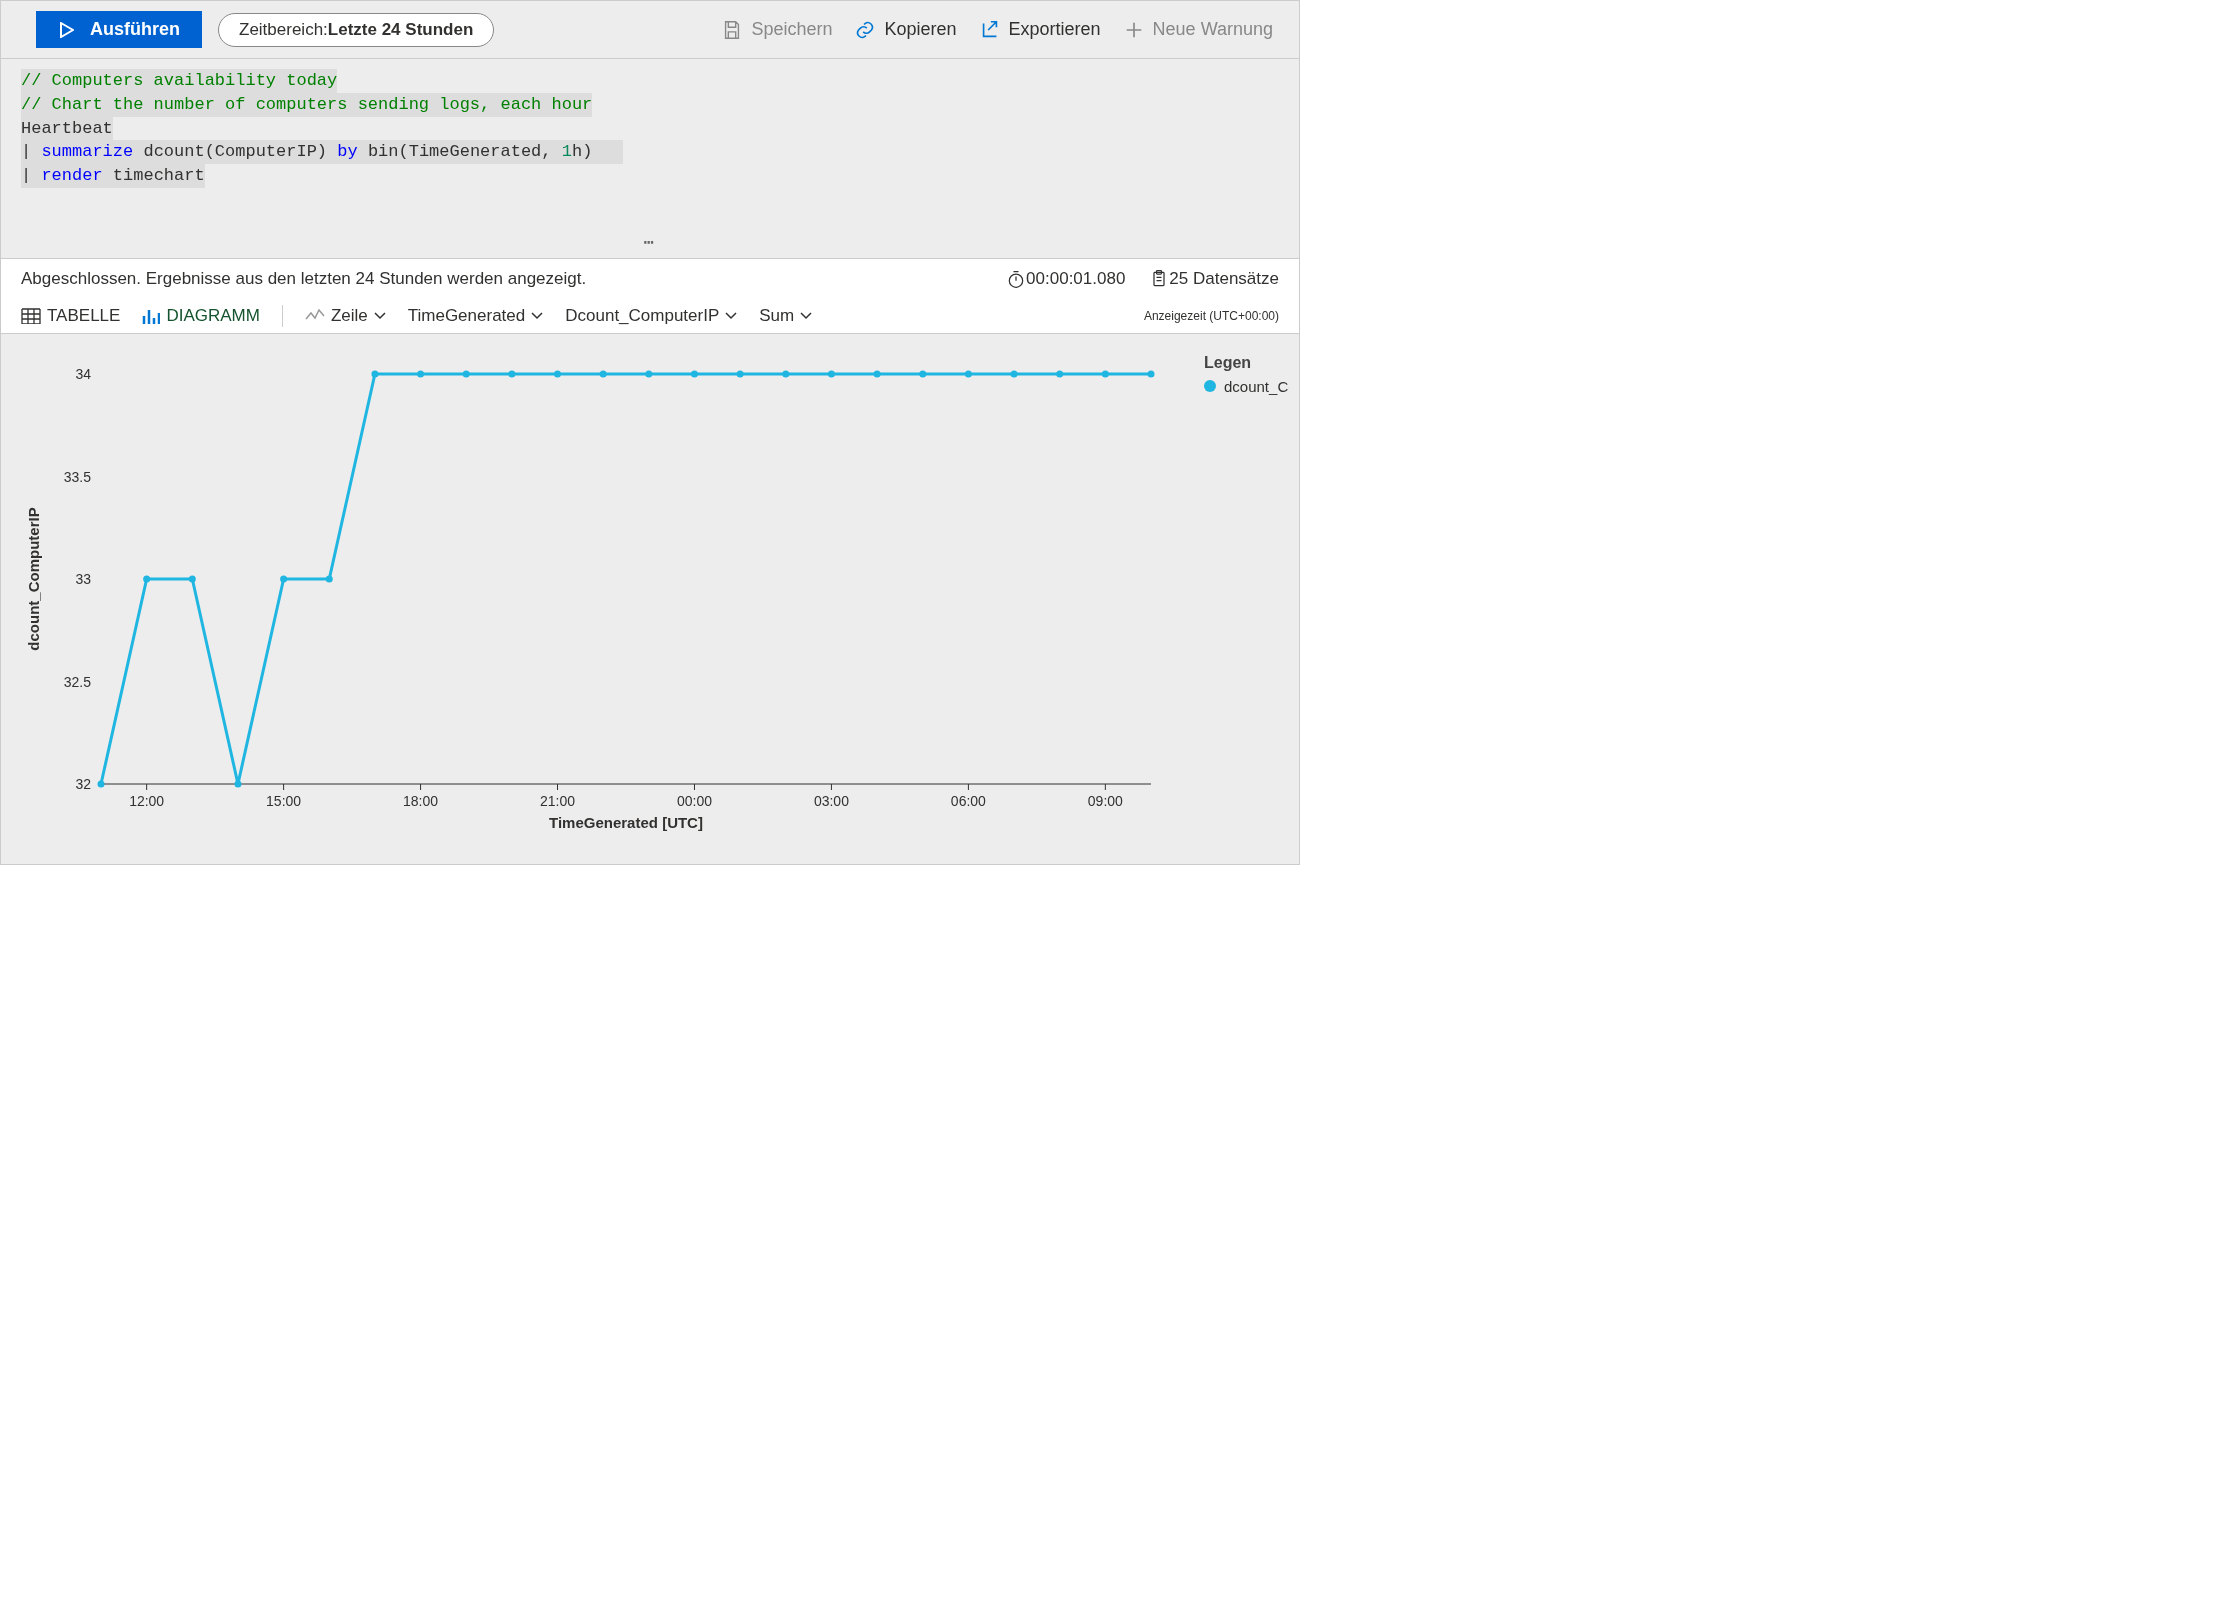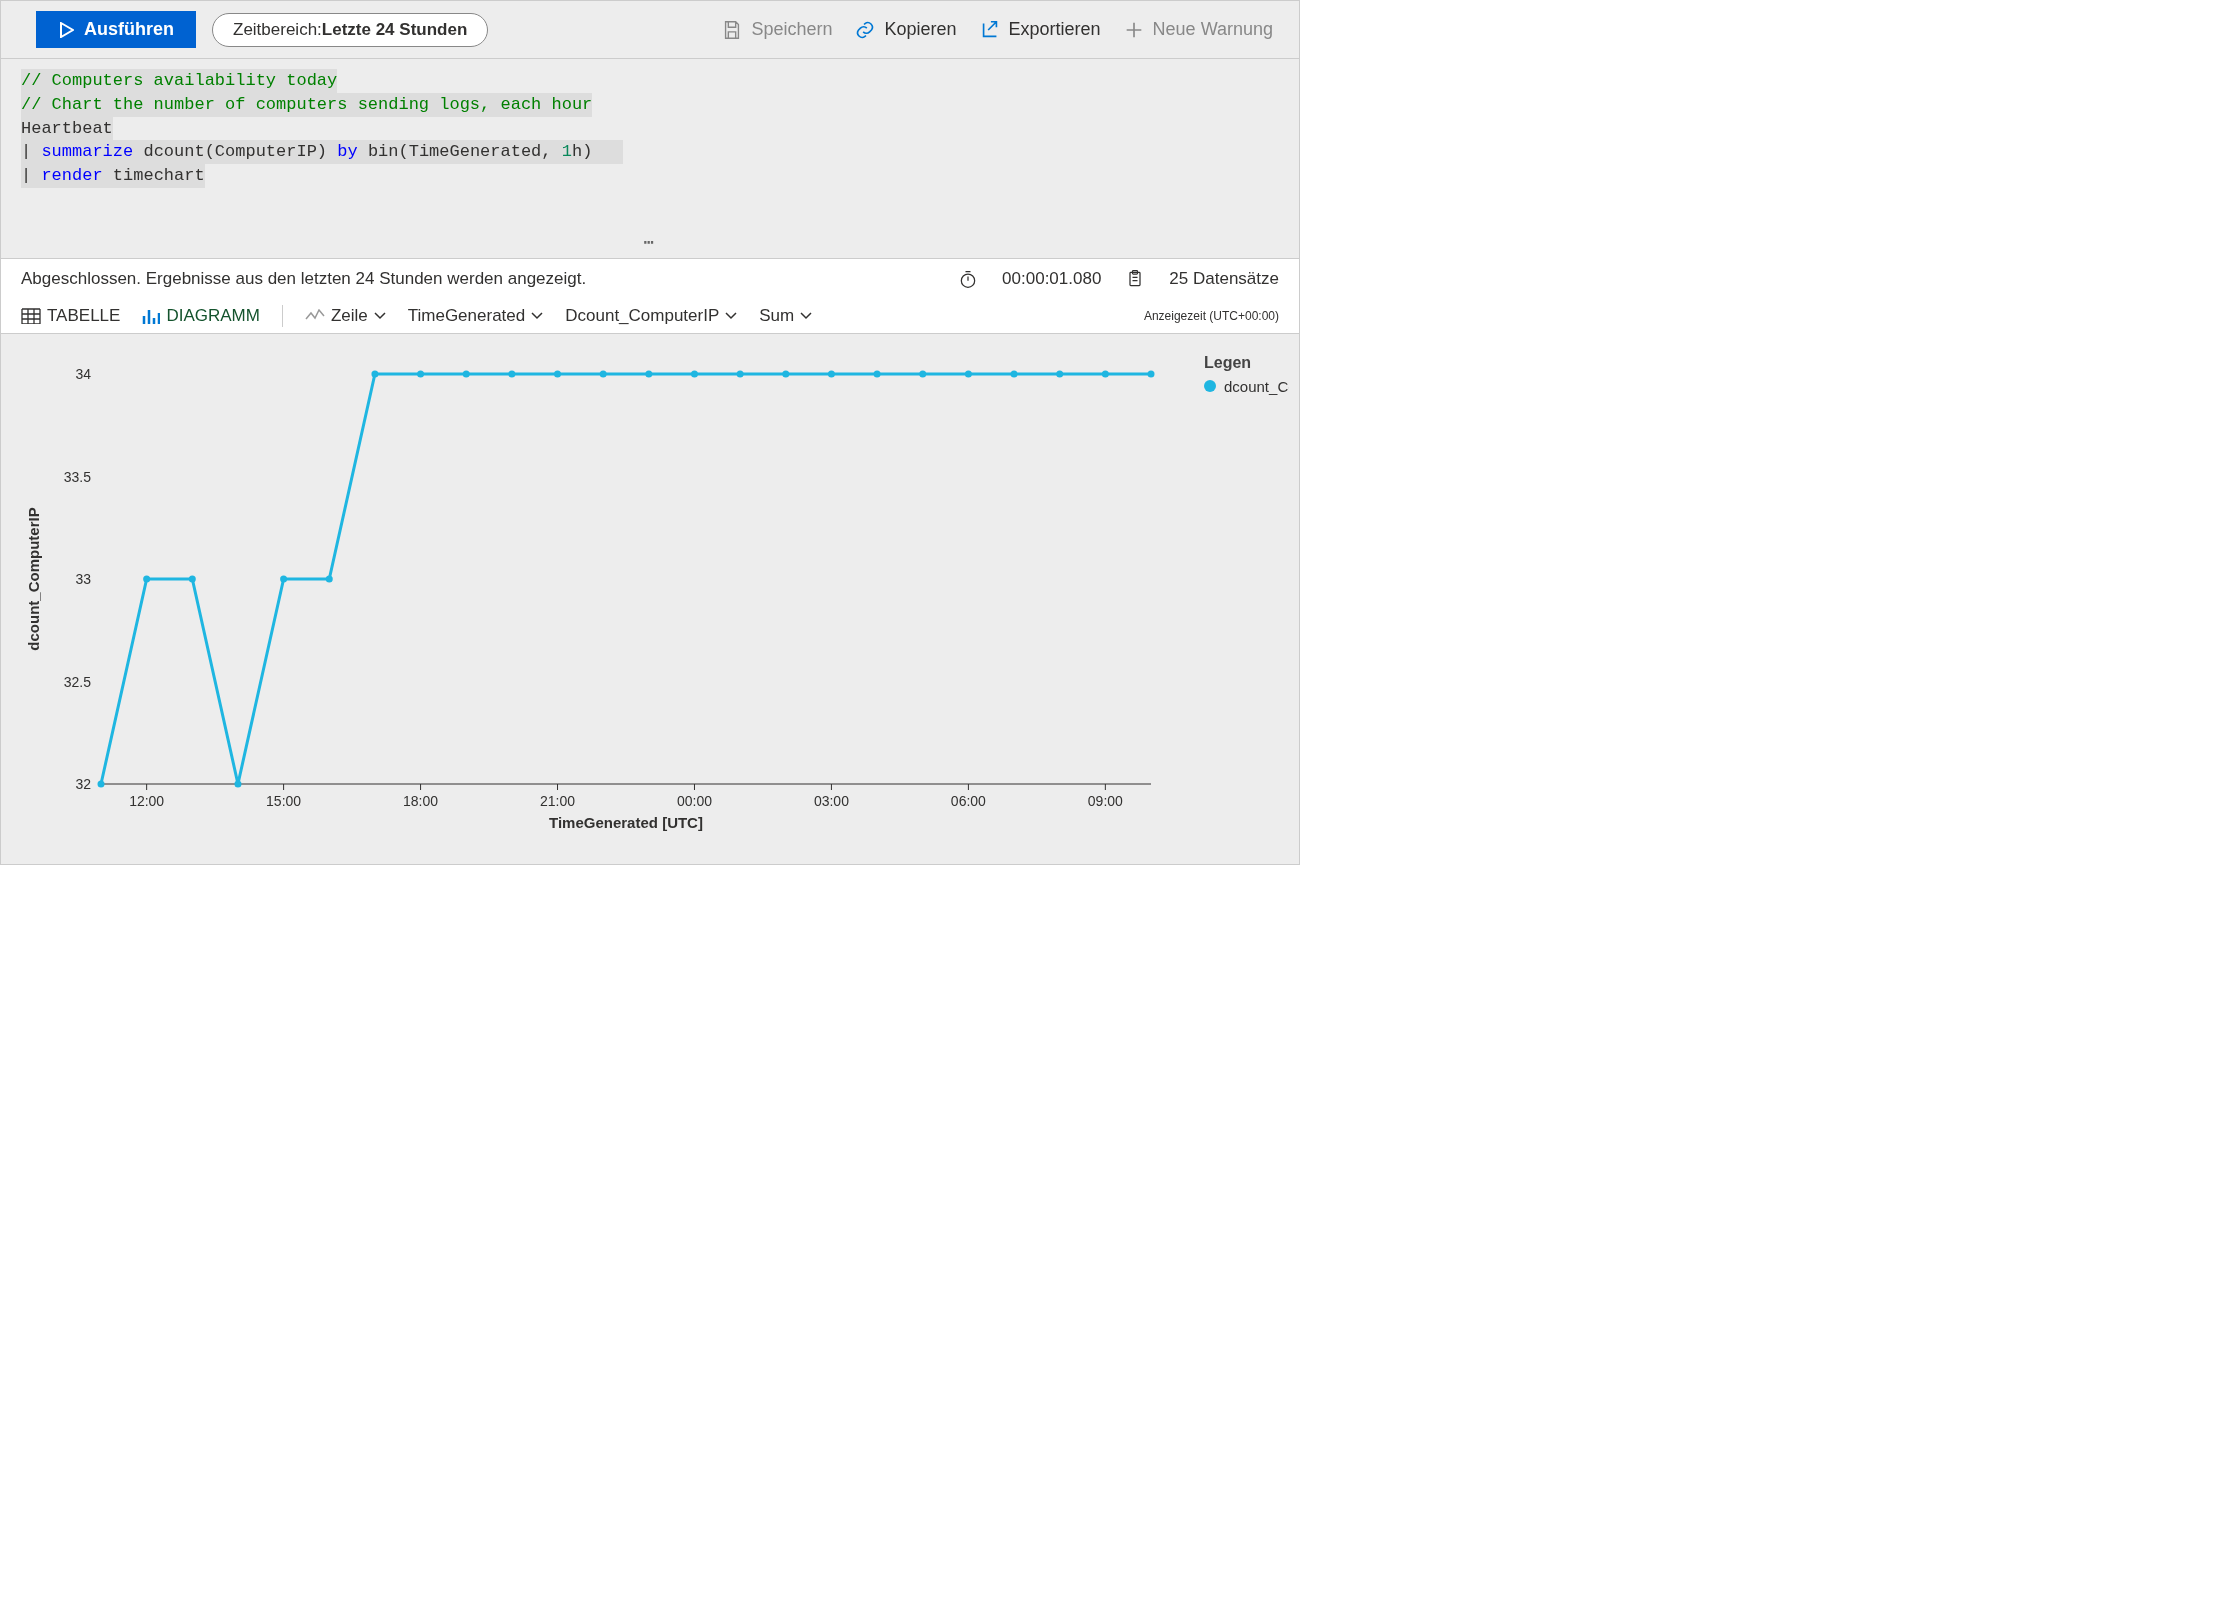--- a/index.html
+++ b/index.html
@@ -4,21 +4,21 @@
 <style>
   * { box-sizing: border-box; }
   html, body { margin: 0; padding: 0; font-family: "Segoe UI", Arial, sans-serif; background: #fff; color: #323130; }
   body { width: 1300px; border: 1px solid #ccc; }
   .toolbar {
     display: flex; align-items: center; padding: 10px 20px 10px 35px;
     background: #ededed; border-bottom: 1px solid #ccc;
     gap: 10px;
   }
   .run-btn {
-    display: inline-flex; align-items: center; gap: 10px;
+    display: inline-flex; align-items: center; gap: 16px;
     background: #0062d1; color: #fff; border: none;
     padding: 8px 22px; font-size: 18px; font-weight: 600; cursor: pointer;
   }
   .time-pill {
     display: inline-flex; align-items: center;
     background: #fff; border: 1px solid #888; border-radius: 22px;
     padding: 6px 20px; font-size: 17px; margin-left: 6px;
   }
   .time-pill b { font-weight: 600; }
   .toolbar-spacer { flex: 1; }
@@ -39,21 +39,21 @@
   .hl { background: #ddd; }
   .tok-comment { color: #008000; }
   .tok-kw { color: #0000ff; }
   .tok-num { color: #09885a; }
   .drag-dots { position: absolute; bottom: 2px; left: 50%; transform: translateX(-50%); color: #666; font-size: 18px; letter-spacing: 2px; }
   .status-bar {
     display: flex; align-items: center; padding: 10px 20px;
     font-size: 17px; background: #fff;
   }
   .status-bar .spacer { flex: 1; }
-  .status-item { display: inline-flex; align-items: flex-end; gap: 24px; margin-left: 24px; }
+  .status-item { display: inline-flex; align-items: flex-end; gap: 0; margin-left: 24px; }
   .view-bar {
     display: flex; align-items: center; padding: 6px 20px;
     font-size: 17px; border-bottom: 1px solid #ccc; gap: 22px;
   }
   .view-tab { display: inline-flex; align-items: center; gap: 6px; cursor: pointer; }
   .view-tab.active { color: #14532d; }
   .vsep { width: 1px; height: 22px; background: #ccc; }
   .dd { display: inline-flex; align-items: center; gap: 6px; cursor: pointer; }
   .muted-icon { color: #999; display: inline-flex; }
   .view-bar .spacer { flex: 1; }

